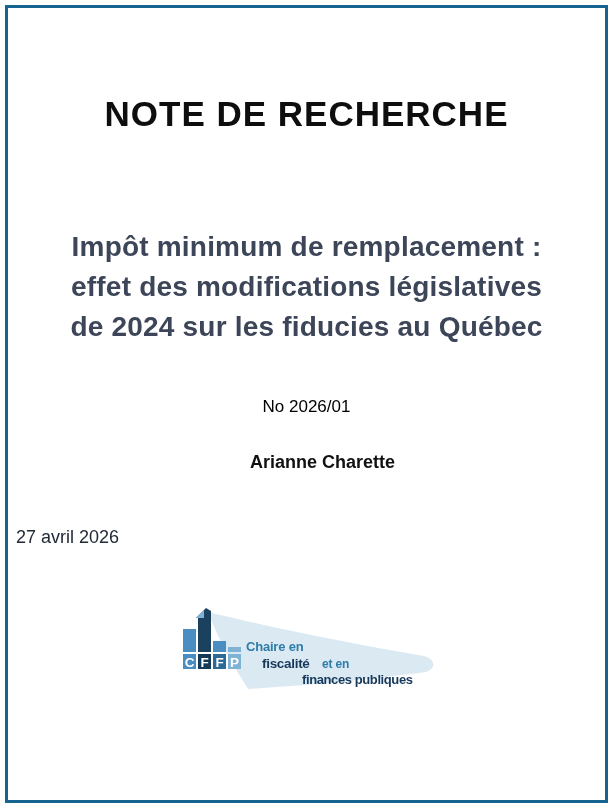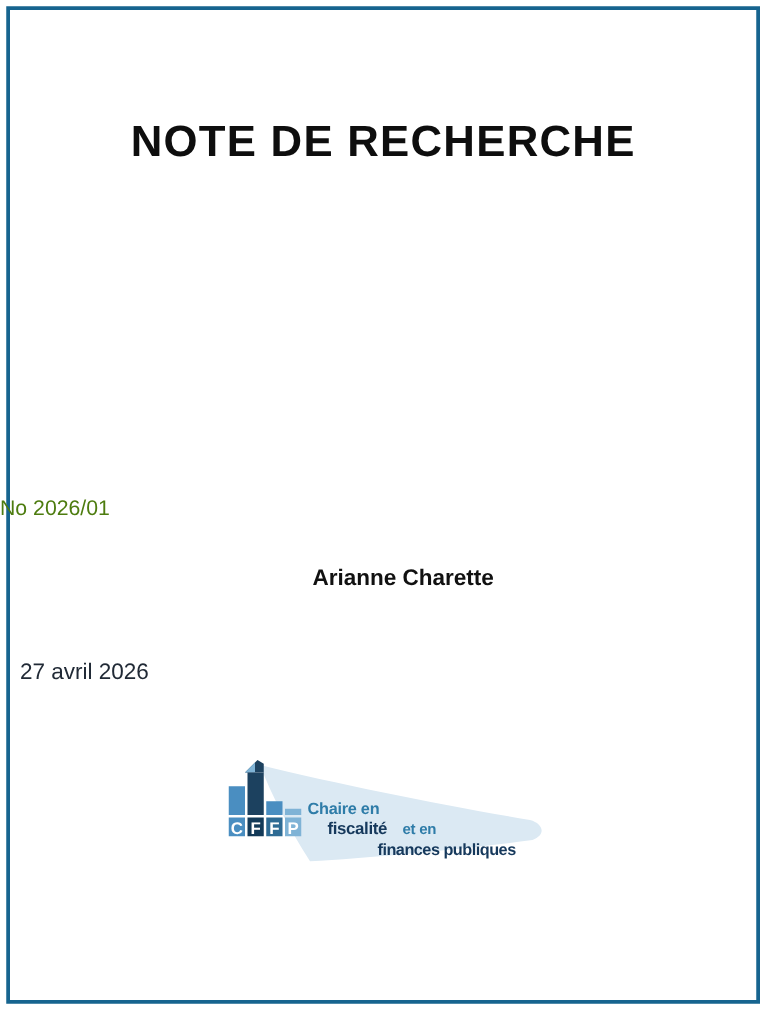--- a/index.html
+++ b/index.html
@@ -25,21 +25,21 @@
   .subtitle{
     position:absolute;top:227px;left:0;width:100%;
     text-align:center;color:#3d4659;
   }
   .subtitle p{
     margin:0;font-size:28px;font-weight:700;line-height:40px;
     letter-spacing:0.2px;
   }
   .note-number{
     position:absolute;top:396px;left:0;width:100%;margin:0;
-    text-align:left;font-size:17px;color:#4d7c0f;line-height:22px;
+    text-align:center;font-size:17px;color:#000000;line-height:22px;
   }
   .author{
     position:absolute;top:434px;left:0;width:100%;margin:16px;
     text-align:center;font-size:18px;font-weight:700;color:#111111;line-height:24px;
   }
   .pub-date{
     position:absolute;top:509px;left:0;width:100%;margin:16px;
     text-align:left;font-size:18px;color:#212a36;line-height:24px;
   }
   .logo{
@@ -54,20 +54,25 @@
 </style>
 </head>
 <body>
 
 <div class="page">
 
   <div class="frame"></div>
 
   <h1 class="doc-kind">NOTE DE RECHERCHE</h1>
 
+  <div class="subtitle">
+    <p>Impôt minimum de remplacement :</p>
+    <p>effet des modifications législatives</p>
+    <p>de 2024 sur les fiducies au Québec</p>
+  </div>
 
   <p class="note-number">No 2026/01</p>
 
   <p class="author">Arianne Charette</p>
 
   <p class="pub-date">27 avril 2026</p>
 
   <svg class="logo" width="280" height="96" viewBox="0 0 280 96" aria-hidden="true">
 
     <path d="M30,13 C95,29 180,46 246,57 C257,60 259,69 248,73

